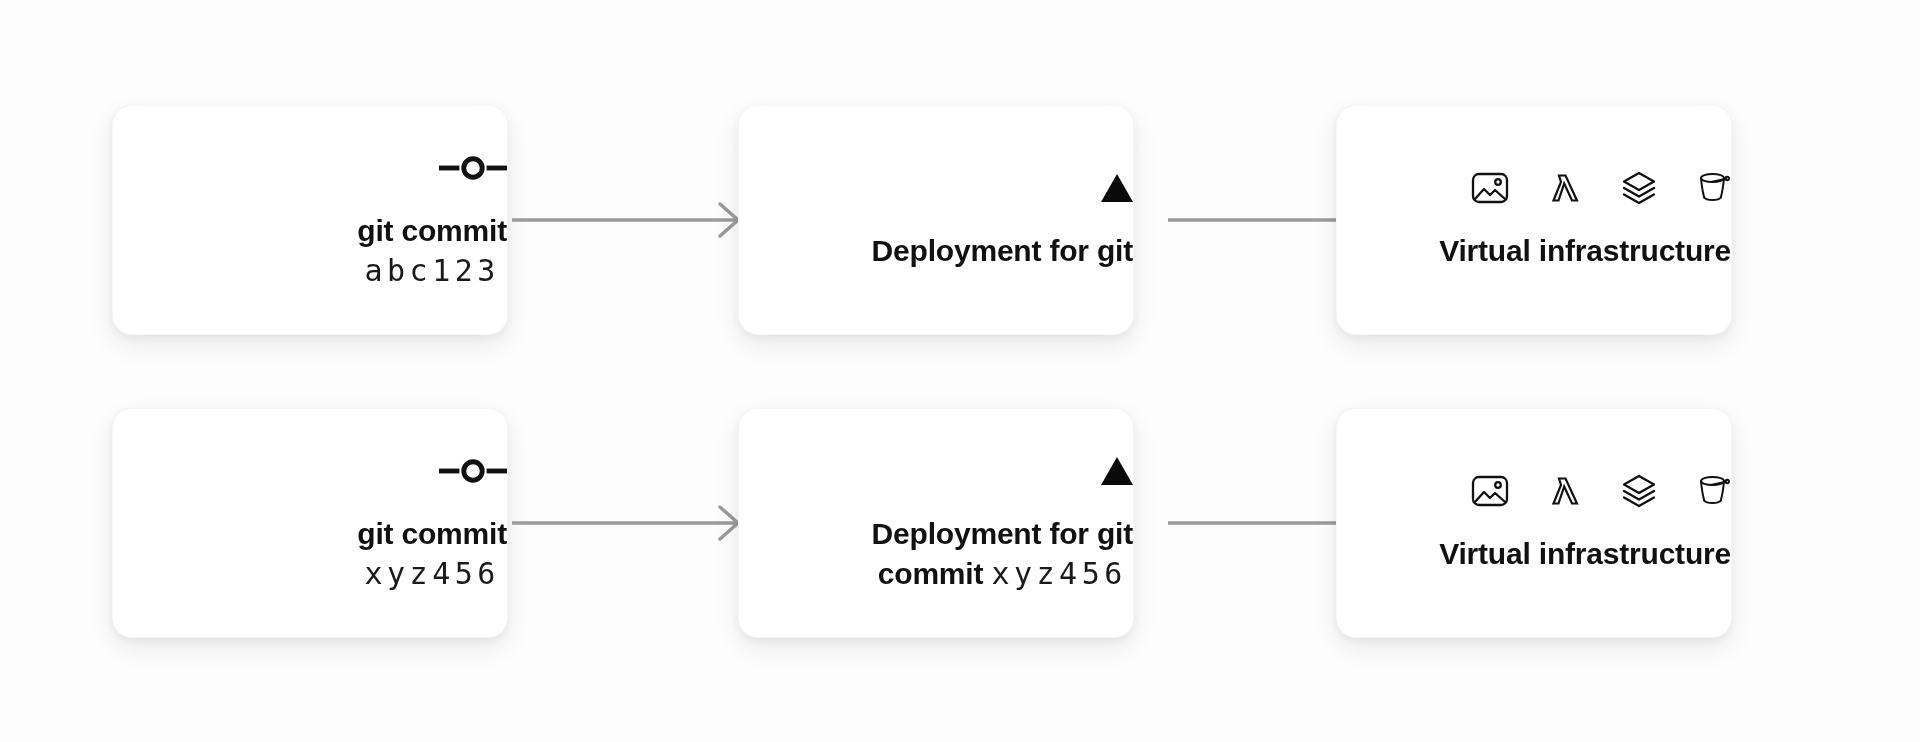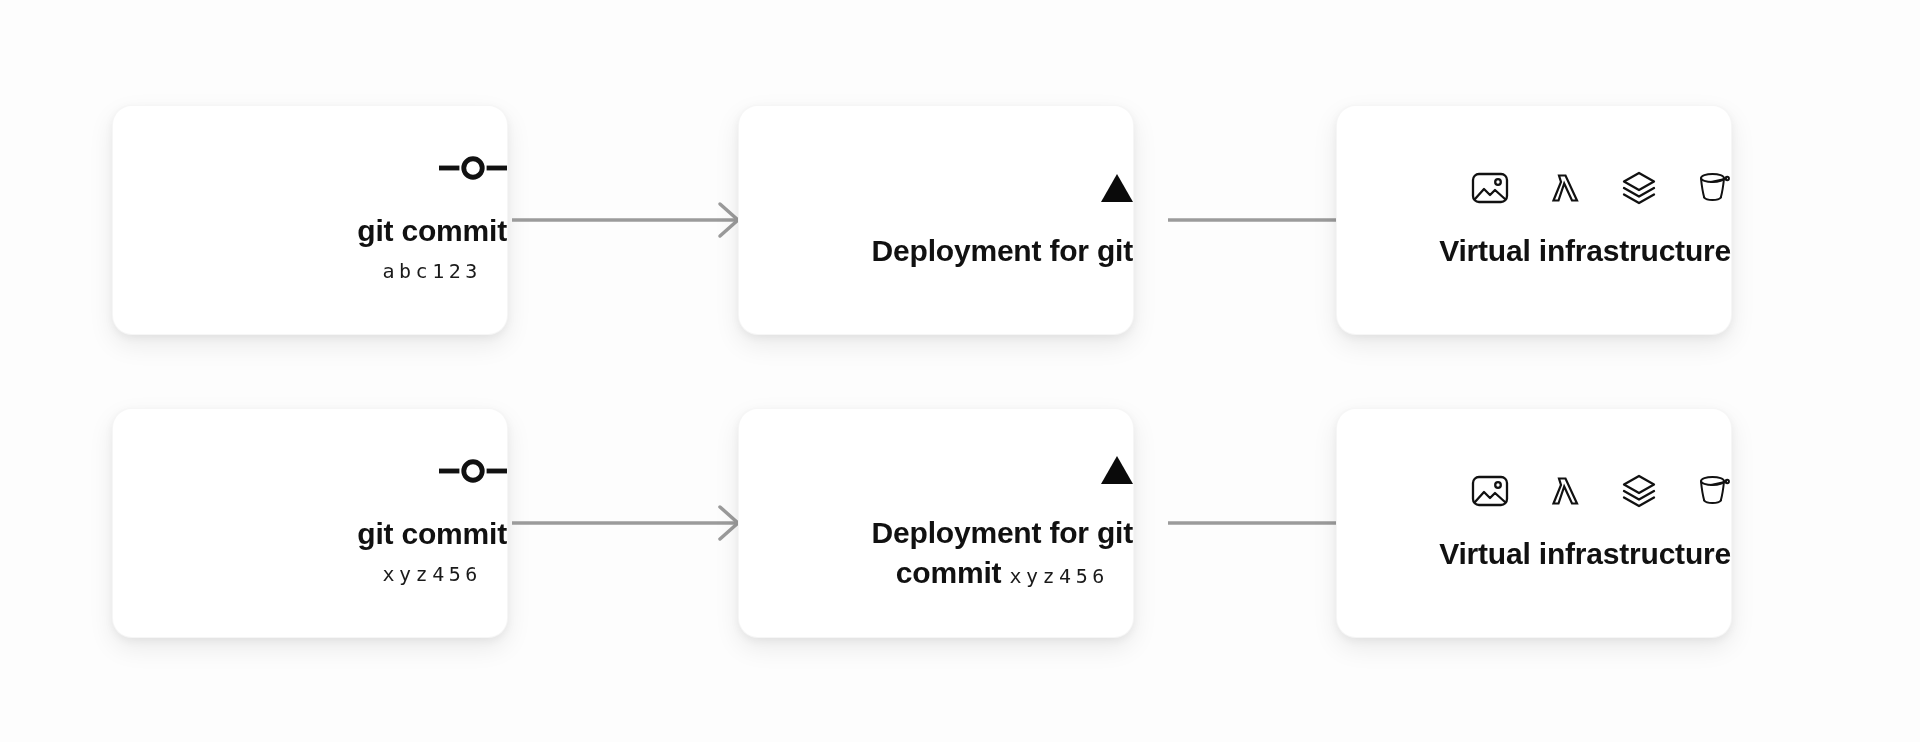--- a/index.html
+++ b/index.html
@@ -48,21 +48,21 @@
     text-align: center;
     font-weight: 700;
     font-size: 30px;
     line-height: 40px;
     color: #111111;
     letter-spacing: -0.2px;
   }
   .hash {
     font-family: "DejaVu Sans Mono", monospace;
     font-weight: 400;
-    font-size: 20px;
+    font-size: 30px;
     letter-spacing: 4.5px;
     color: #1a1a1a;
   }
   .arrow {
     position: absolute;
     width: 240px;
     height: 60px;
   }
   .a1 { left: 510px; }
   .a2 { left: 1166px; }

